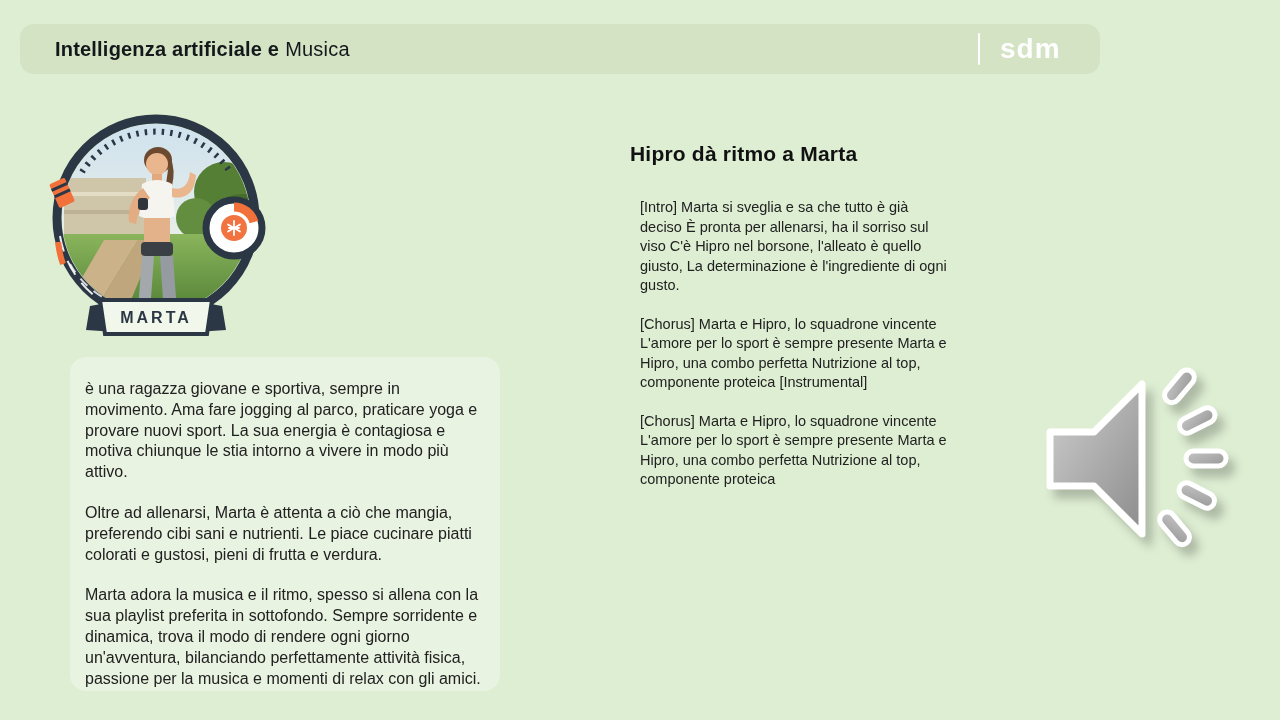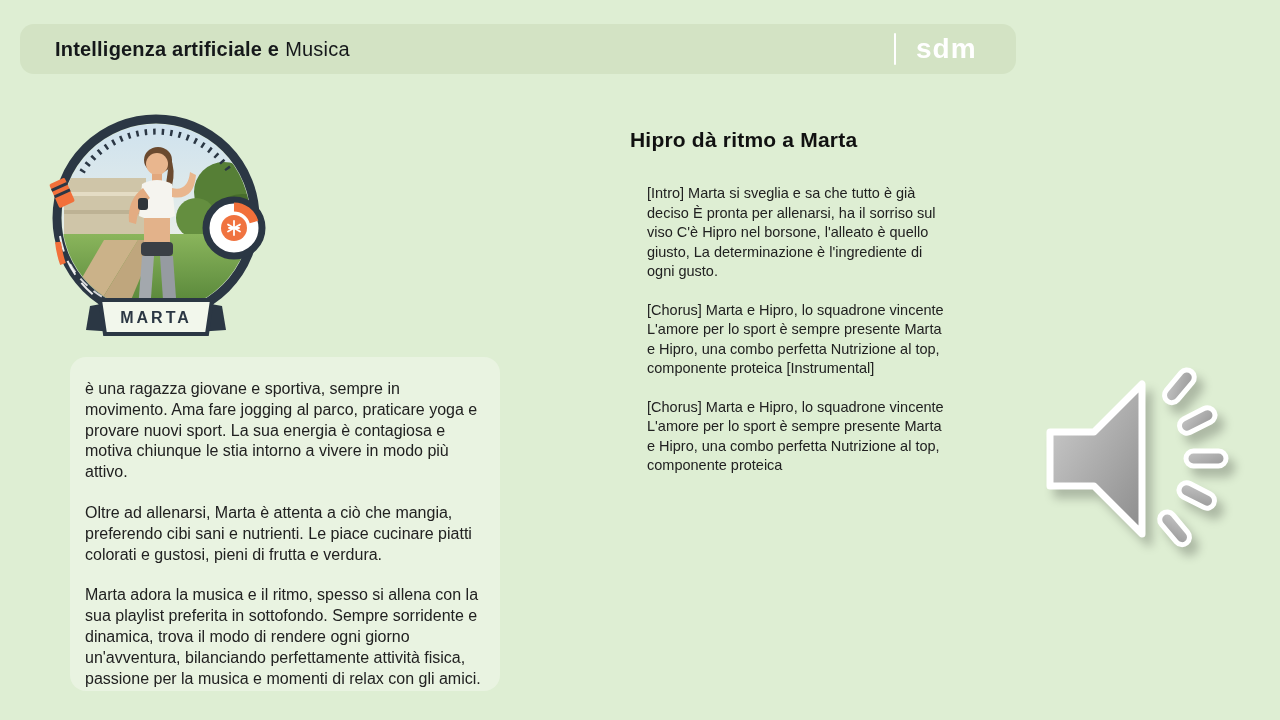--- a/index.html
+++ b/index.html
@@ -11,21 +11,21 @@
     width: 1280px;
     height: 720px;
     background: #deeed3;
     overflow: hidden;
   }
 
   
   .header-bar {
     position: absolute;
     left: 20px; top: 24px;
-    width: 996px; height: 50px;
+    width: 1080px; height: 50px;
     background: #d3e3c4;
     border-radius: 14px;
     display: flex;
     align-items: center;
   }
   .header-title {
     margin-left: 35px;
     font-size: 20px;
     color: #15181a;
     letter-spacing: 0.2px;
@@ -75,35 +75,35 @@
     font-size: 16px;
     line-height: 20.8px;
     color: #212121;
     margin: 0 0 20px 0;
   }
   .bio-box p:last-child { margin-bottom: 0; }
 
   
   .lyrics-col {
     position: absolute;
-    left: 630px; top: 128px;
+    left: 630px; top: 142px;
     width: 322px;
   }
   .lyrics-title {
     font-size: 21px;
     font-weight: 700;
     color: #111111;
     margin-bottom: 32px;
     letter-spacing: 0.2px;
   }
   .lyrics-body p {
     font-size: 14.5px;
     line-height: 19.5px;
     color: #212121;
-    margin: 0 0 19px 17px;
+    margin: 0 0 19px 10px;
   }
 
   
   .speaker-wrap {
     position: absolute;
     left: 1038px; top: 366px;
     width: 200px; height: 190px;
     cursor: pointer;
   }
   .speaker-wrap svg { filter: drop-shadow(7px 9px 5px rgba(0,0,0,0.22)); }

